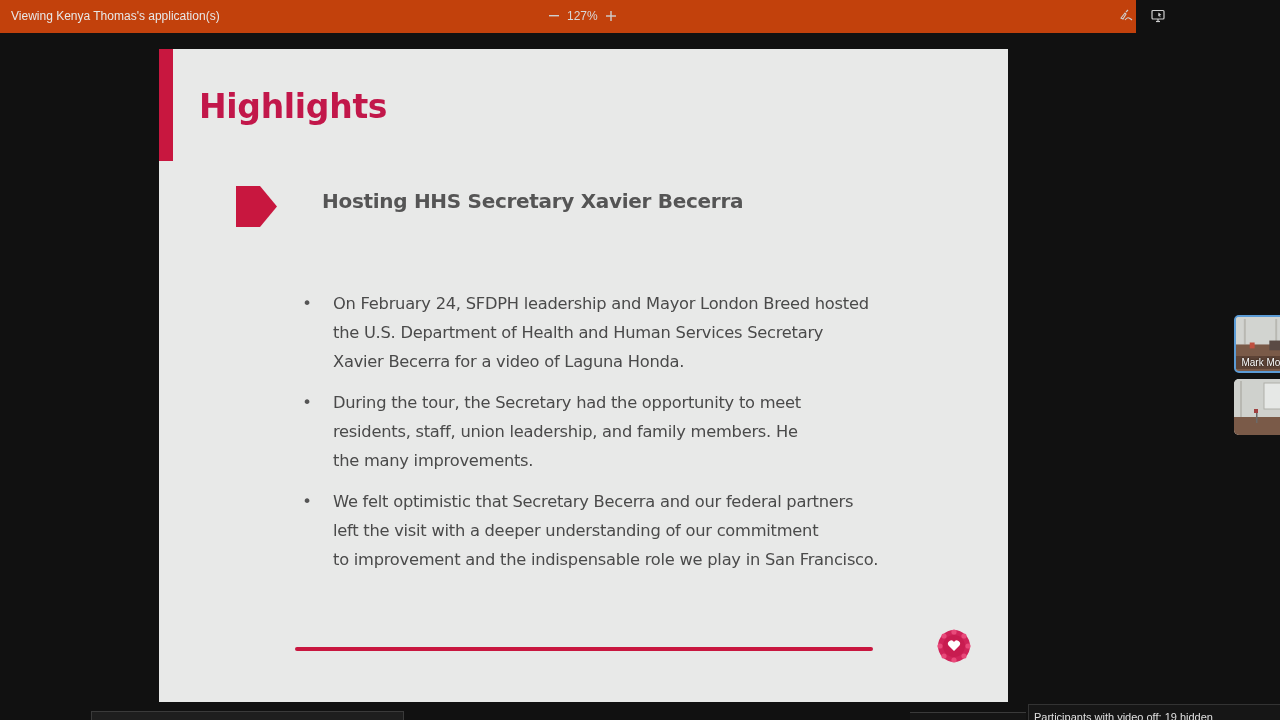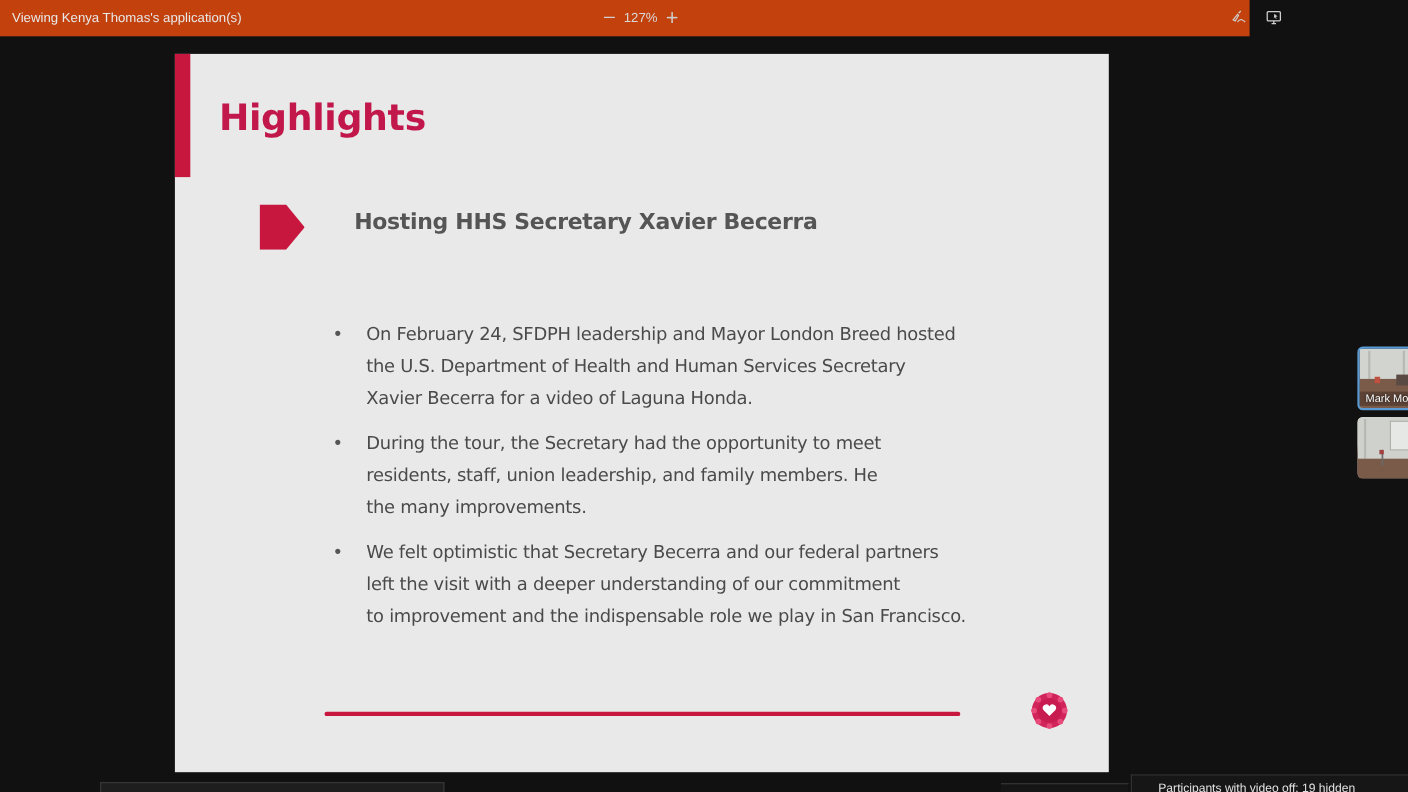--- a/index.html
+++ b/index.html
@@ -80,21 +80,21 @@
       position: absolute; left: 91px; top: 711px; width: 311px; height: 9px;
       border: 1px solid #3a3a3a; border-bottom: none; background: #1e1e1e;
     }
     .bottom-strip2 {
       position: absolute; left: 910px; top: 712px; width: 116px; height: 8px;
       border-top: 1px solid #3a3a3a; background: #151515;
     }
     .participants-bar {
       position: absolute; left: 1028px; top: 704px; width: 252px; height: 16px;
       border: 1px solid #333; border-right: none; border-bottom: none; background: #161616;
-      color: #e0e0e0; font-size: 11px; padding-left: 24px; line-height: 24px; overflow: hidden;
+      color: #e0e0e0; font-size: 11px; padding-left: 5px; line-height: 24px; overflow: hidden;
       box-sizing: border-box;
     }
   </style>
 </head>
 <body>
 
 <div class="topbar">
   <span class="title">Viewing Kenya Thomas's application(s)</span>
   <div class="zoom-ctrl">
     <span class="btn">

